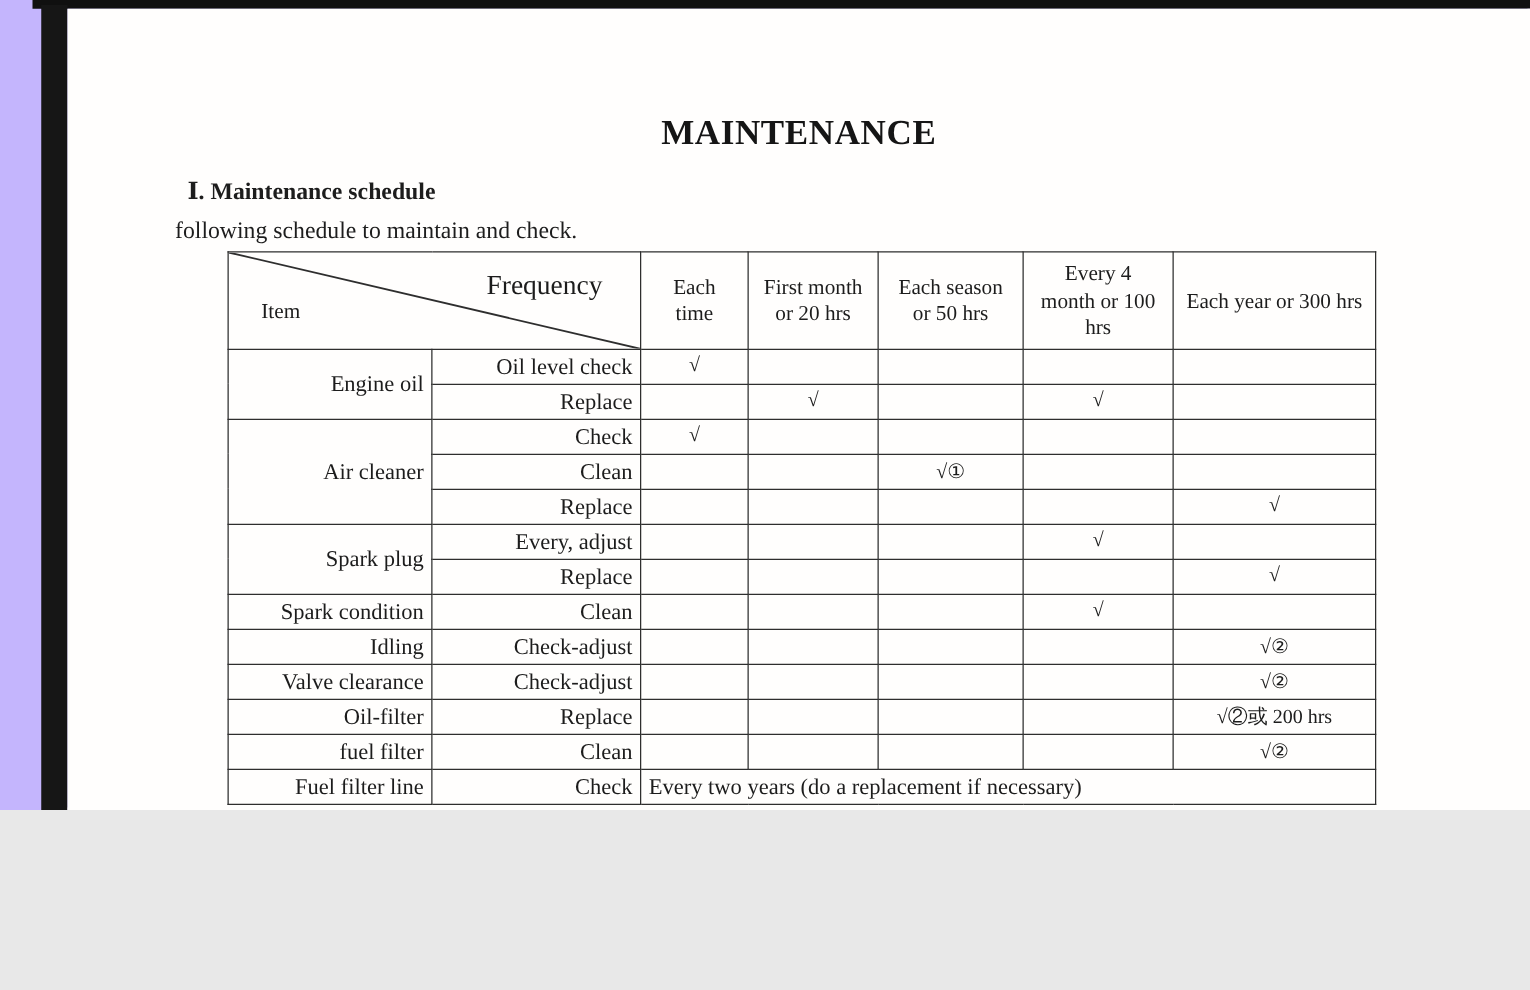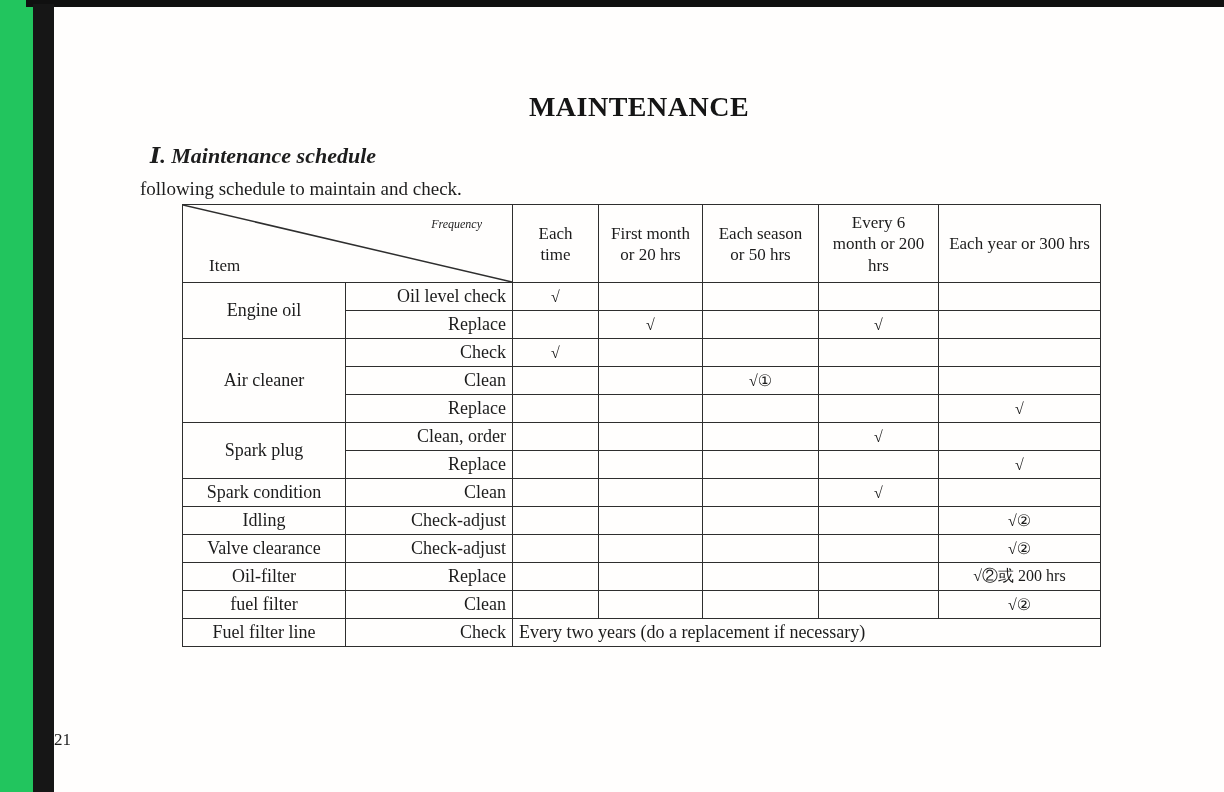--- a/index.html
+++ b/index.html
@@ -1,21 +1,21 @@
 <!DOCTYPE html>
 <html><head>
 <meta charset="utf-8">
 <style>
   * { box-sizing: border-box; }
   html, body { margin: 0; padding: 0; background: #e8e8e8; }
   #screen {
     position: relative;
     width: 1224px;
-    height: 792px;
-    background: #22c55e;
+    height: 648px;
+    background: #c4b5fd;
     overflow: hidden;
     font-family: "Liberation Serif", "DejaVu Serif", serif;
     color: #1d1d1d;
   }
   
   .scan-top    { position: absolute; left: 26px; top: 0;  width: 1198px; height: 7px;  background: #101010; }
   .scan-left   { position: absolute; left: 33px; top: 4px; width: 21px;  height: 788px; background: #161616; }
   .scan-right  { position: absolute; right: 0;  top: 7px; width: 2px;   height: 785px; background: #cfcfcf; }
   .scan-bottom { position: absolute; left: 54px; bottom: 0; width: 1170px; height: 2px; background: #c4c4c4; }
 
@@ -30,53 +30,52 @@
     margin: 84px 0 0 0;
     text-align: center;
     font-size: 28px;
     font-weight: bold;
     letter-spacing: 0.5px;
     line-height: 1.15;
     color: #151515;
   }
   .section-heading {
     margin: 20px 0 0 96px;
-    font-size: 22px;
+    font-size: 19px;
     font-weight: bold;
     line-height: 1.2;
-    font-style: italic;
   }
   .para { font-size: 19px; line-height: 1.15; white-space: nowrap; }
   .para-line1 { margin: 8px 0 0 120px; }
   .para-line2 { margin: 8px 0 0 86px; }
 
   table.schedule {
     border-collapse: collapse;
     table-layout: fixed;
     width: 918px;
     margin: 5px 0 0 128px;
     font-size: 18px;
     color: #1c1c1c;
   }
   .schedule td, .schedule th {
     border: 1.6px solid #2e2e2e;
     padding: 1px 6px;
     height: 28px;
     overflow: hidden;
   }
   .schedule tr.header-row th { height: 78px; font-weight: normal; text-align: center; line-height: 1.25; font-size: 17px; padding: 2px 10px; }
-  .schedule td.item   { text-align: center; }
+  .schedule td.item   { text-align: right; }
   .schedule td.action { text-align: right; padding-left: 9px; }
   .schedule td.check  { text-align: center; font-size: 16px; }
   .schedule td.note-cell { font-size: 18px; }
 
   th.diag { position: relative; padding: 0; }
   th.diag svg.diag-line { position: absolute; left: 0; top: 0; width: 100%; height: 100%; display: block; }
-  .diag-freq { position: absolute; top: 12px; right: 30px;  font-size: 12px; font-style: italic; }
-  .diag-item { position: absolute; bottom: 6px; left: 26px; font-size: 17px; }
+  .diag-freq { position: absolute; top: 12px; right: 30px;  font-size: 22px; }
+  .diag-item { position: absolute; bottom: 20px; left: 26px; font-size: 17px; }
 
   .page-number {
     position: absolute;
     top: 723px;
     left: 0;
     width: 100%;
     text-align: left;
     font-size: 17px;
   }
 </style>
@@ -112,21 +111,21 @@
           <th class="diag" colspan="2">
             <svg class="diag-line" viewBox="0 0 330 78" preserveAspectRatio="none">
               <line x1="0" y1="0" x2="330" y2="78" stroke="#2e2e2e" stroke-width="1.5"></line>
             </svg>
             <span class="diag-freq">Frequency</span>
             <span class="diag-item">Item</span>
           </th>
           <th>Each time</th>
           <th>First month or 20 hrs</th>
           <th>Each season or 50 hrs</th>
-          <th>Every 6 month or 200 hrs</th>
+          <th>Every 4 month or 100 hrs</th>
           <th>Each year or 300 hrs</th>
         </tr>
 
         <tr>
           <td class="item" rowspan="2">Engine oil</td>
           <td class="action">Oil level check</td>
           <td class="check">√</td>
           <td class="check"></td>
           <td class="check"></td>
           <td class="check"></td>
@@ -162,21 +161,21 @@
           <td class="action">Replace</td>
           <td class="check"></td>
           <td class="check"></td>
           <td class="check"></td>
           <td class="check"></td>
           <td class="check">√</td>
         </tr>
 
         <tr>
           <td class="item" rowspan="2">Spark plug</td>
-          <td class="action">Clean, order</td>
+          <td class="action">Every, adjust</td>
           <td class="check"></td>
           <td class="check"></td>
           <td class="check"></td>
           <td class="check">√</td>
           <td class="check"></td>
         </tr>
         <tr>
           <td class="action">Replace</td>
           <td class="check"></td>
           <td class="check"></td>

